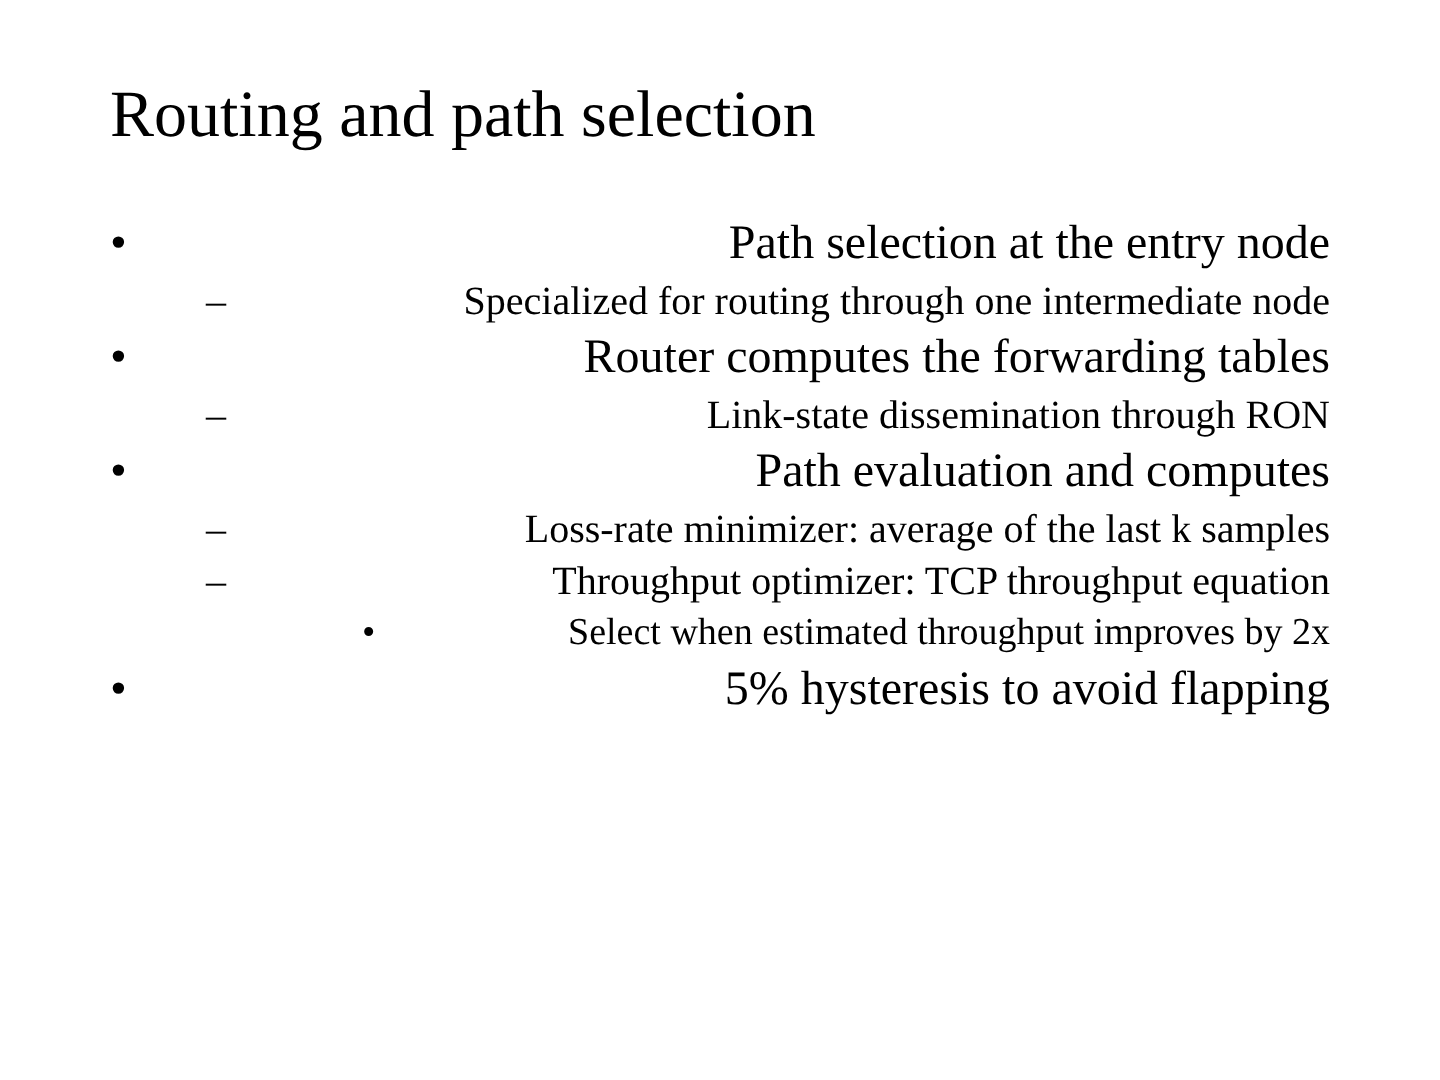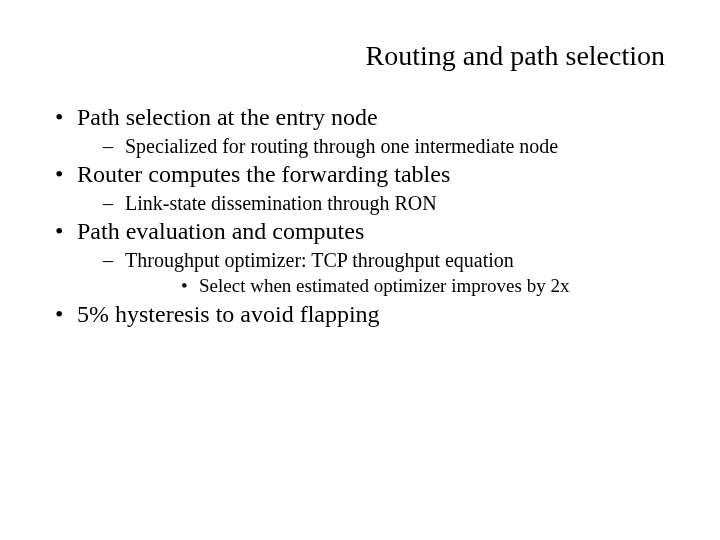--- a/index.html
+++ b/index.html
@@ -5,31 +5,32 @@
     * { margin: 0; padding: 0; box-sizing: border-box; }
     body {
       width: 720px;
       height: 540px;
       background: #ffffff;
       font-family: "Times New Roman", Times, serif;
       color: #000000;
       padding: 40px 55px 40px 55px;
     }
     .title {
-      font-size: 28px;
-      text-align: right;
+      font-size: 33px;
+      text-align: left;
       margin-bottom: 32px;
       font-weight: normal;
     }
     ul { list-style: none; }
     .level1 > li {
       font-size: 24px;
       margin-bottom: 2px;
       padding-left: 22px;
       position: relative;
+      text-align: right;
     }
     .level1 > li::before {
       content: "•";
       position: absolute;
       left: 0;
       top: 0;
     }
     .level2 {
       margin-top: 2px;
     }
@@ -81,24 +82,27 @@
     <ul class="level2">
       <li>
         <span>Link-state dissemination through RON</span>
       </li>
     </ul>
   </li>
   <li>
     <span>Path evaluation and computes</span>
     <ul class="level2">
       <li>
+        <span>Loss-rate minimizer: average of the last k samples</span>
+      </li>
+      <li>
         <span>Throughput optimizer: TCP throughput equation</span>
         <ul class="level3">
           <li>
-            <span>Select when estimated optimizer improves by 2x</span>
+            <span>Select when estimated throughput improves by 2x</span>
           </li>
         </ul>
       </li>
     </ul>
   </li>
   <li>
     <span>5% hysteresis to avoid flapping</span>
   </li>
 </ul>
 

